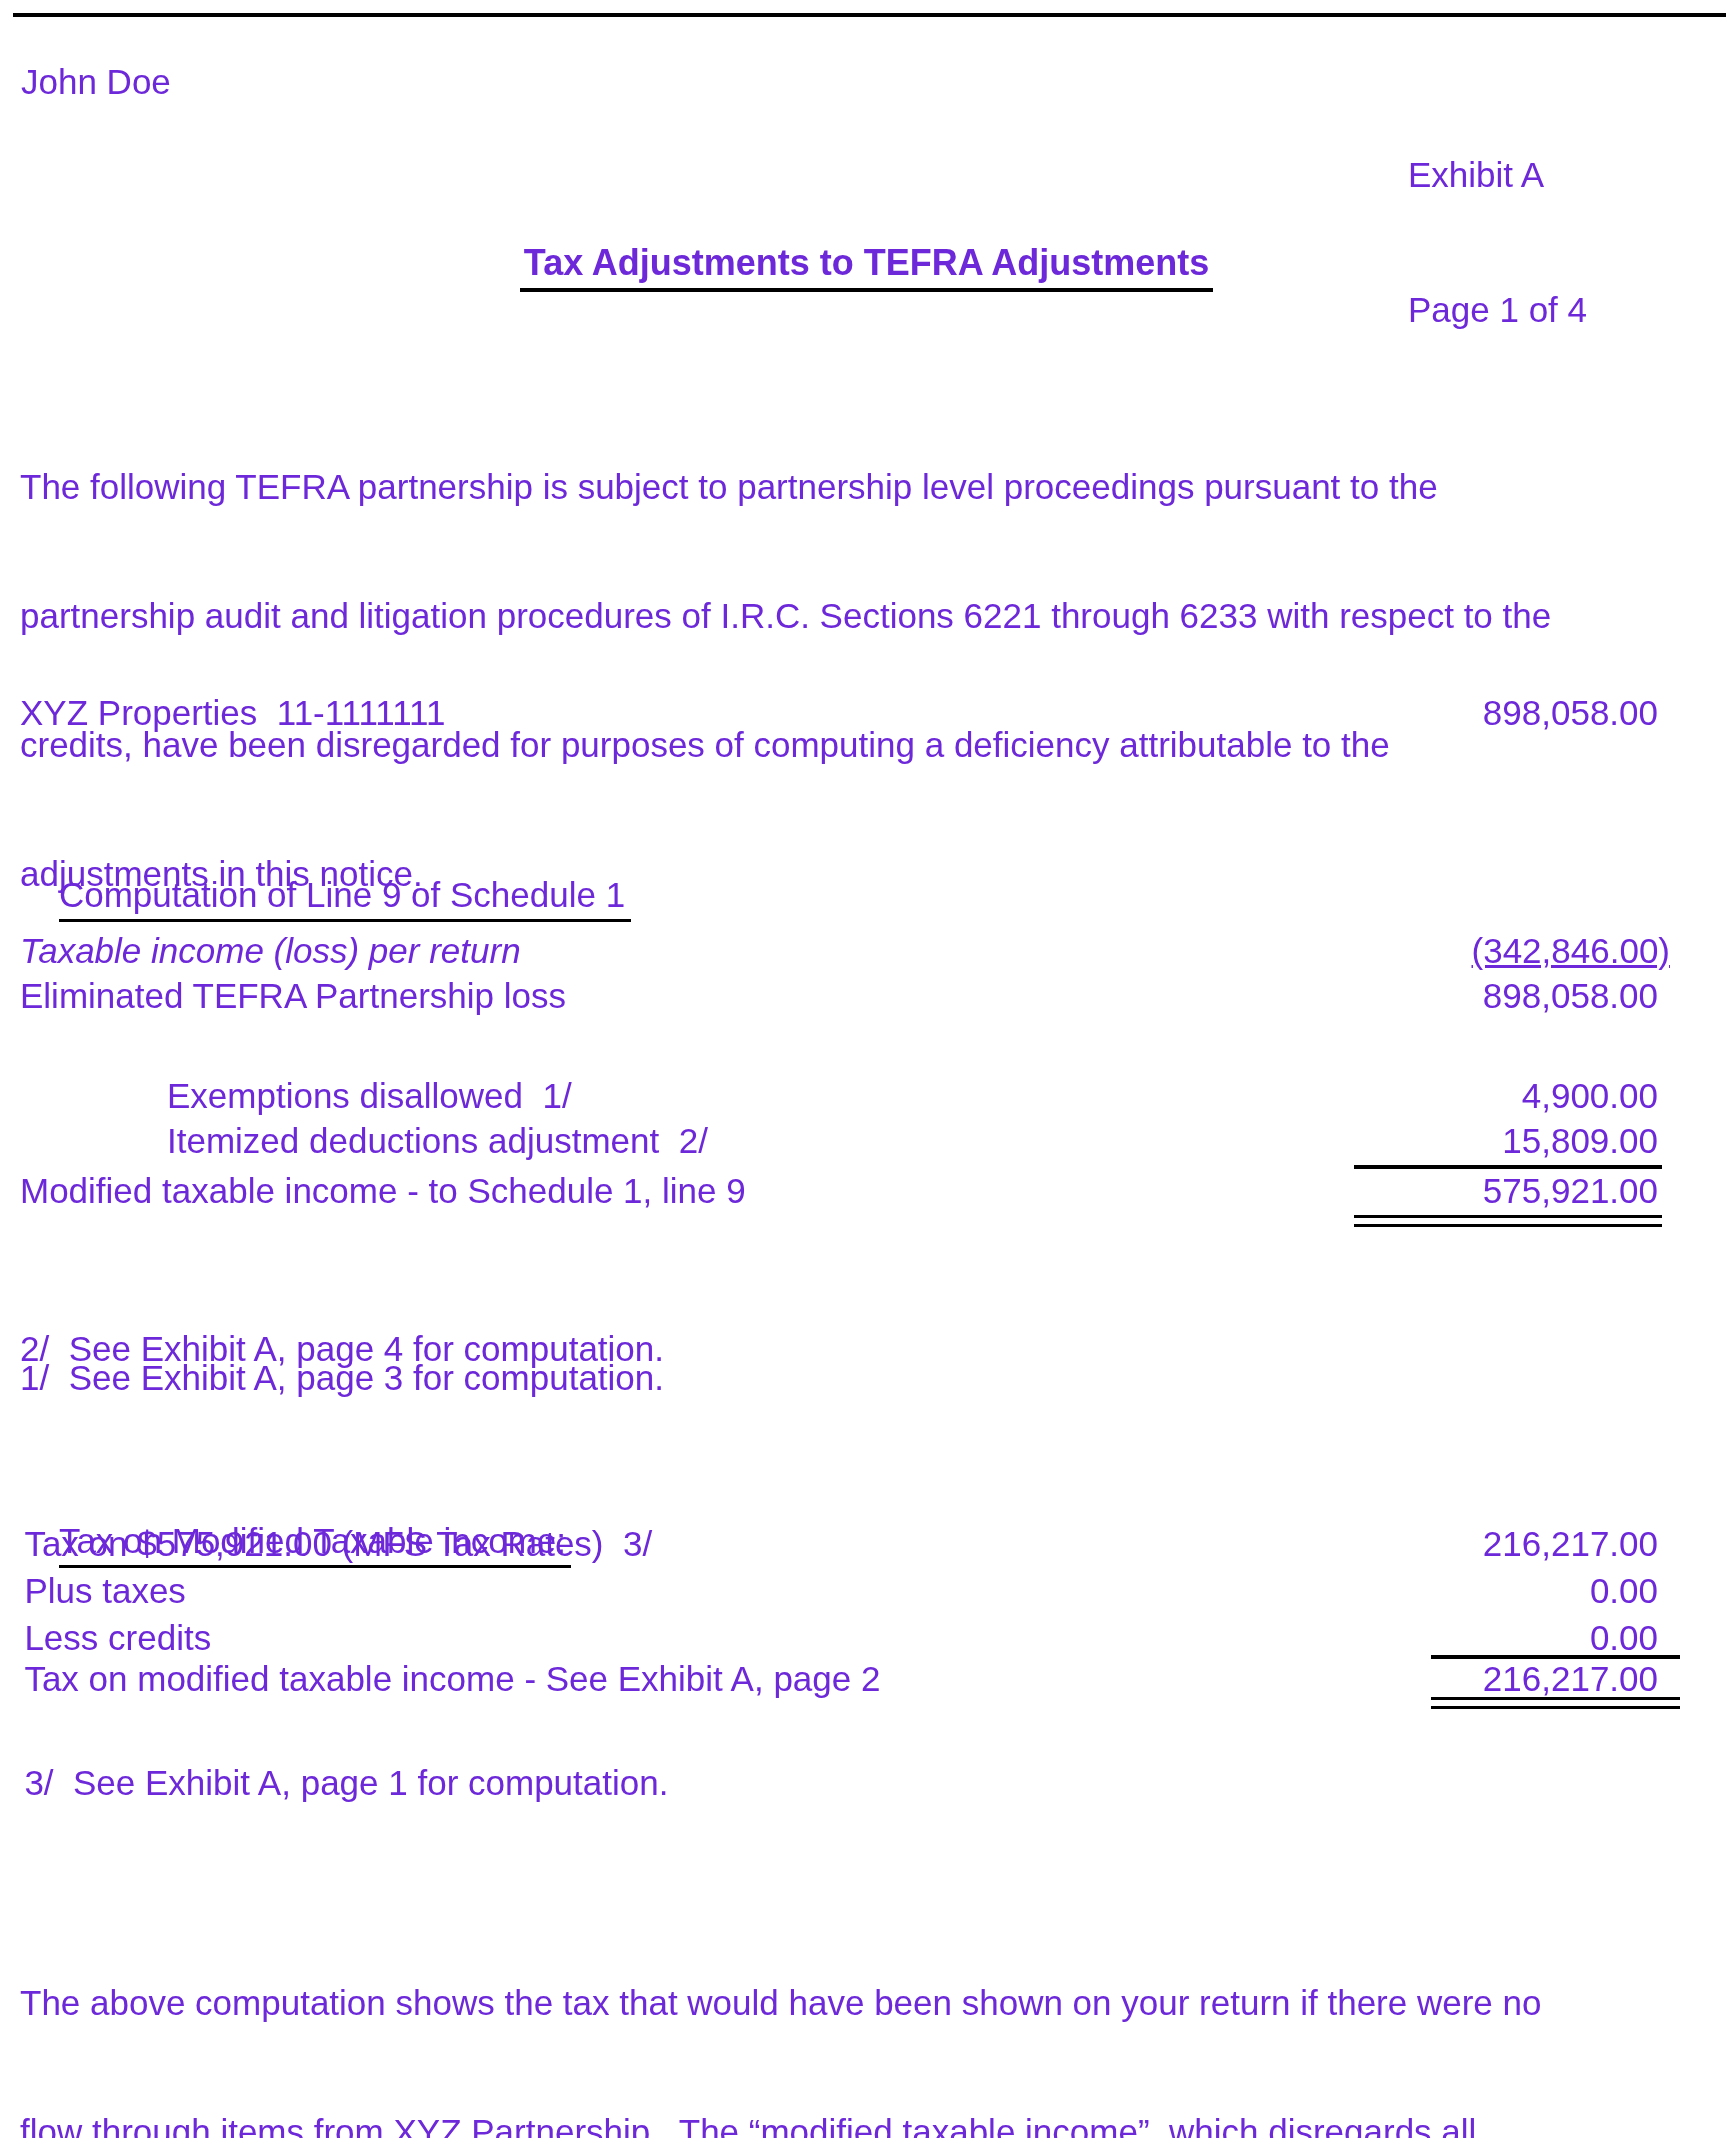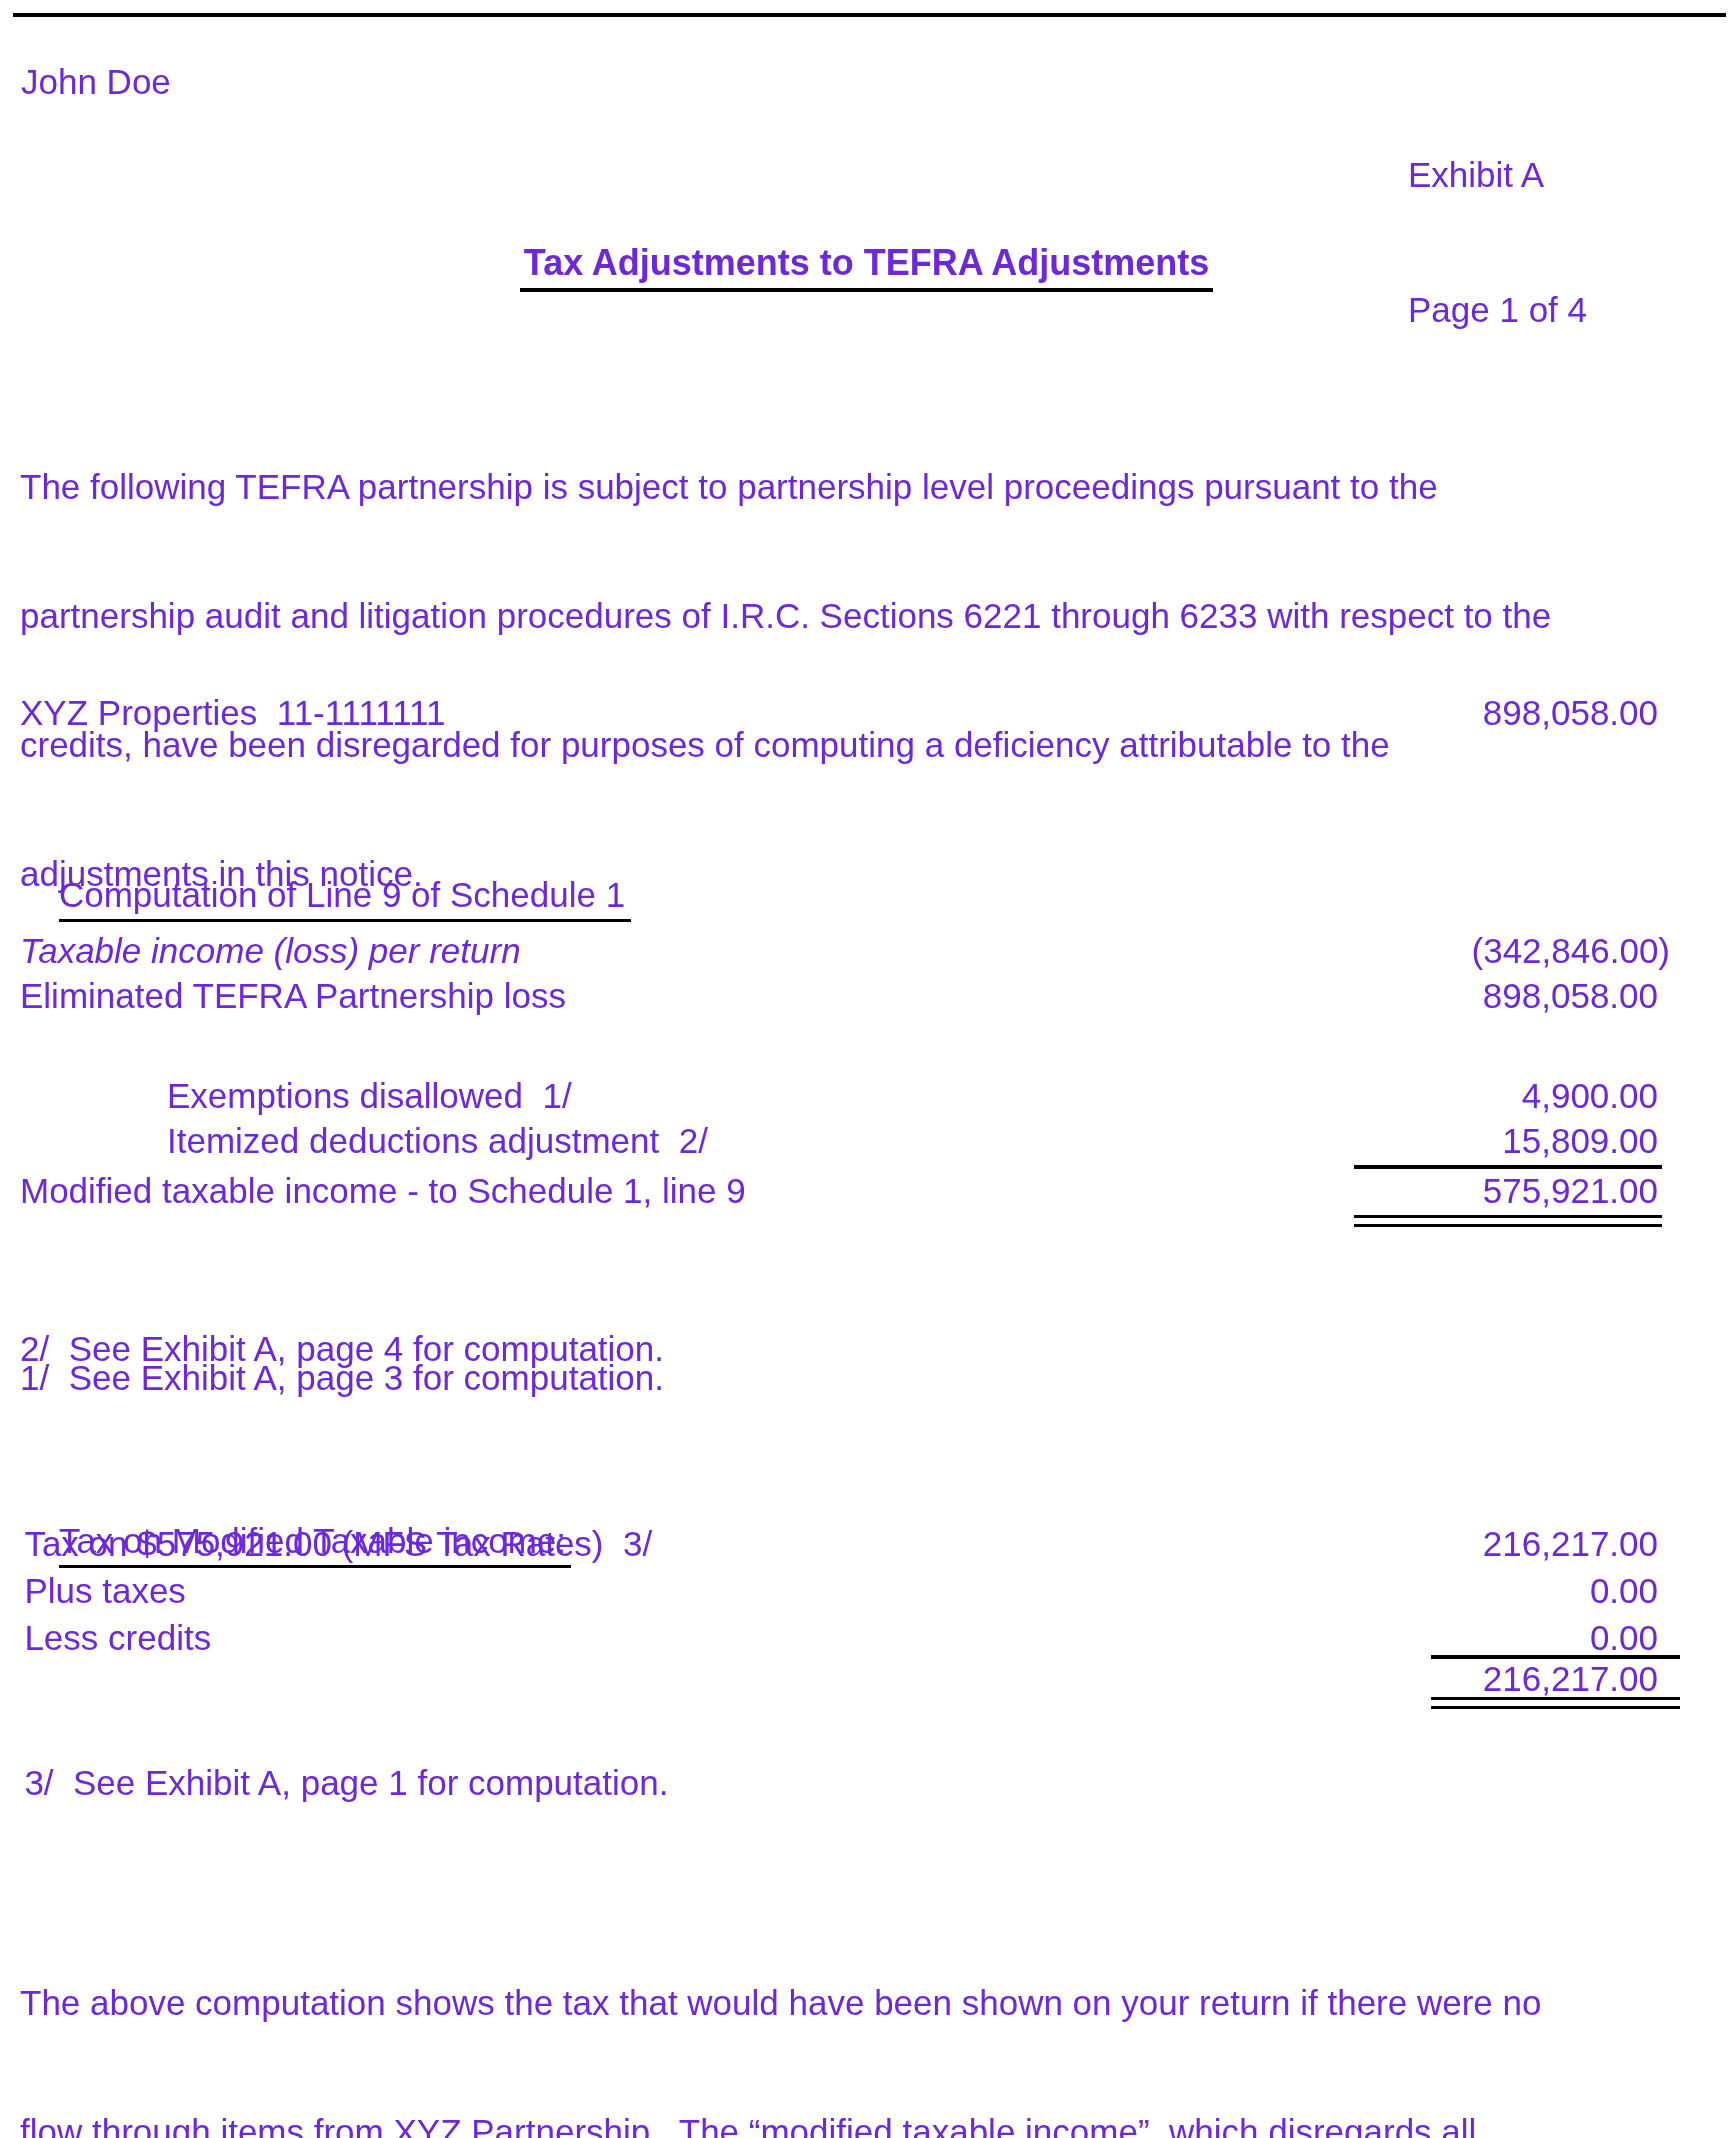--- a/index.html
+++ b/index.html
@@ -21,21 +21,21 @@
   .abs {
     position: absolute;
     white-space: pre;
   }
   .amt {
     position: absolute;
     white-space: pre;
     right: 75px;
     text-align: right;
   }
-  .amt.paren { right: 63px; }
+  .amt.paren { right: 63px; text-decoration: underline; }
   .indent { left: 167px; }
   .plain-left { left: 20px; }
   .top-rule {
     position: absolute;
     left: 12.7px;
     right: 7.2px;
     top: 12.7px;
     height: 4.5px;
     background: #000;
   }
@@ -139,20 +139,21 @@
   <div class="amt" style="top:1522px;">216,217.00</div>
 
   <div class="abs" style="left:24.4px; top:1569px;">Plus taxes</div>
   <div class="amt" style="top:1569px;">0.00</div>
 
   <div class="abs" style="left:24.4px; top:1616px;">Less credits</div>
   <div class="amt" style="top:1616px;">0.00</div>
 
   <div class="rule-single tax-rule" style="top:1655px;"></div>
 
+  <div class="abs" style="left:24.4px; top:1657px;">Tax on modified taxable income - See Exhibit A, page 2</div>
   <div class="amt" style="top:1657px;">216,217.00</div>
 
   <div class="rule-double tax-rule" style="top:1697px;"></div>
 
   <div class="abs" style="left:24.4px; top:1761px;">3/  See Exhibit A, page 1 for computation.</div>
 
   <div class="abs para" style="left:20px; top:1895px;">
     <div>The above computation shows the tax that would have been shown on your return if there were no</div>
     <div>flow through items from XYZ Partnership.  The “modified taxable income”, which disregards all</div>
     

